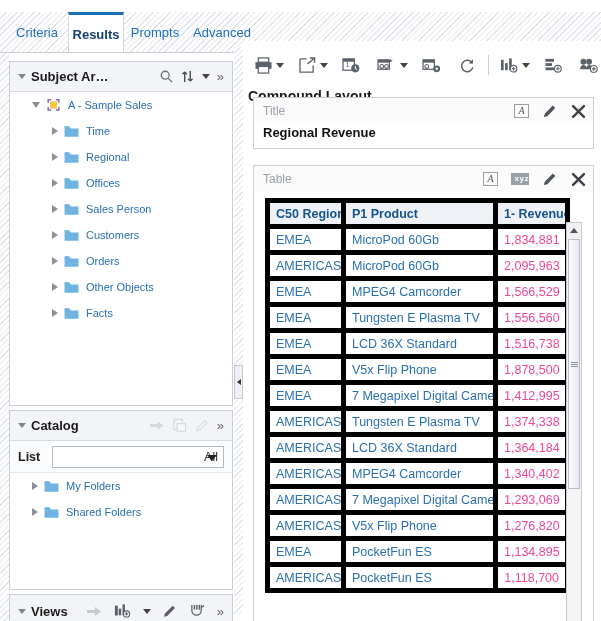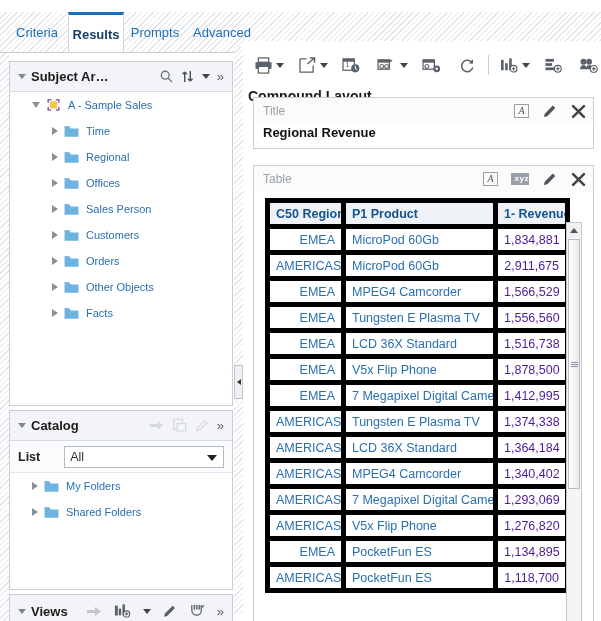--- a/index.html
+++ b/index.html
@@ -118,25 +118,25 @@
   .ind1 { padding-left: 22px; }
   .ind2 { padding-left: 42px; }
   .folder { flex: none; margin-right: 7px; }
 
   
   .listrow {
     display: flex; align-items: center; height: 32px;
     padding: 0 8px; border-bottom: 1px solid #e3e6ea;
     background: #fbfcfd;
   }
-  .listrow .lbl { font-weight: bold; font-size: 12.5px; color: #222; margin-right: 24px; }
+  .listrow .lbl { font-weight: bold; font-size: 12.5px; color: #222; margin-right: 12px; }
   .selbox {
     flex: 1; height: 22px; border: 1px solid #b4bac2; background: #fff;
     display: flex; align-items: center; padding: 0 5px;
-    font-size: 12.5px; color: #333; position: relative; cursor: pointer;
+    font-size: 12.5px; color: #333; position: relative; cursor: pointer; justify-content: flex-end;
   }
   .selbox .cv {
     position: absolute; right: 6px; top: 50%; margin-top: -2px;
     width: 0; height: 0;
     border-left: 5px solid transparent; border-right: 5px solid transparent;
     border-top: 6px solid #222;
   }
 
   
   #splitter {
@@ -208,22 +208,22 @@
   table.dt { border-collapse: collapse; width: 300px; table-layout: fixed; }
   table.dt th, table.dt td {
     border: 5px solid #000000; height: 26px; padding: 0 6px;
     font-size: 12.5px; white-space: nowrap; overflow: hidden;
   }
   table.dt th {
     background: #eef2f7; color: #14538f; font-weight: bold; text-align: left;
   }
   table.dt th.num { text-align: right; }
   table.dt td { color: #2a6fb0; background: #fff; }
-  table.dt td.num { text-align: right; color: #4c1d95; }
-  .cw1 { width: 76px; text-align: right; } .cw2 { width: 152px; } .cw3 { width: 72px; }
+  table.dt td.num { text-align: right; color: #ec4899; }
+  .cw1 { width: 76px; } .cw2 { width: 152px; } .cw3 { width: 72px; }
 
   
   #vsb {
     position: absolute; right: 11px; top: 56px; width: 16px; height: 425px;
     background: #f4f5f7; border: 1px solid #c5cad1;
   }
   #vsb .arw {
     height: 15px; display: flex; align-items: center; justify-content: center;
     background: #f0f1f4; cursor: pointer;
   }
@@ -632,21 +632,21 @@
             </thead>
           <tbody id="dtBody">
               <tr>
                 <td class="cw1">EMEA</td>
                 <td class="cw2">MicroPod 60Gb</td>
                 <td class="cw3 num">1,834,881</td>
               </tr>
               <tr>
                 <td class="cw1">AMERICAS</td>
                 <td class="cw2">MicroPod 60Gb</td>
-                <td class="cw3 num">2,911,675</td>
+                <td class="cw3 num">2,095,963</td>
               </tr>
               <tr>
                 <td class="cw1">EMEA</td>
                 <td class="cw2">MPEG4 Camcorder</td>
                 <td class="cw3 num">1,566,529</td>
               </tr>
               <tr>
                 <td class="cw1">EMEA</td>
                 <td class="cw2">Tungsten E Plasma TV</td>
                 <td class="cw3 num">1,556,560</td>

